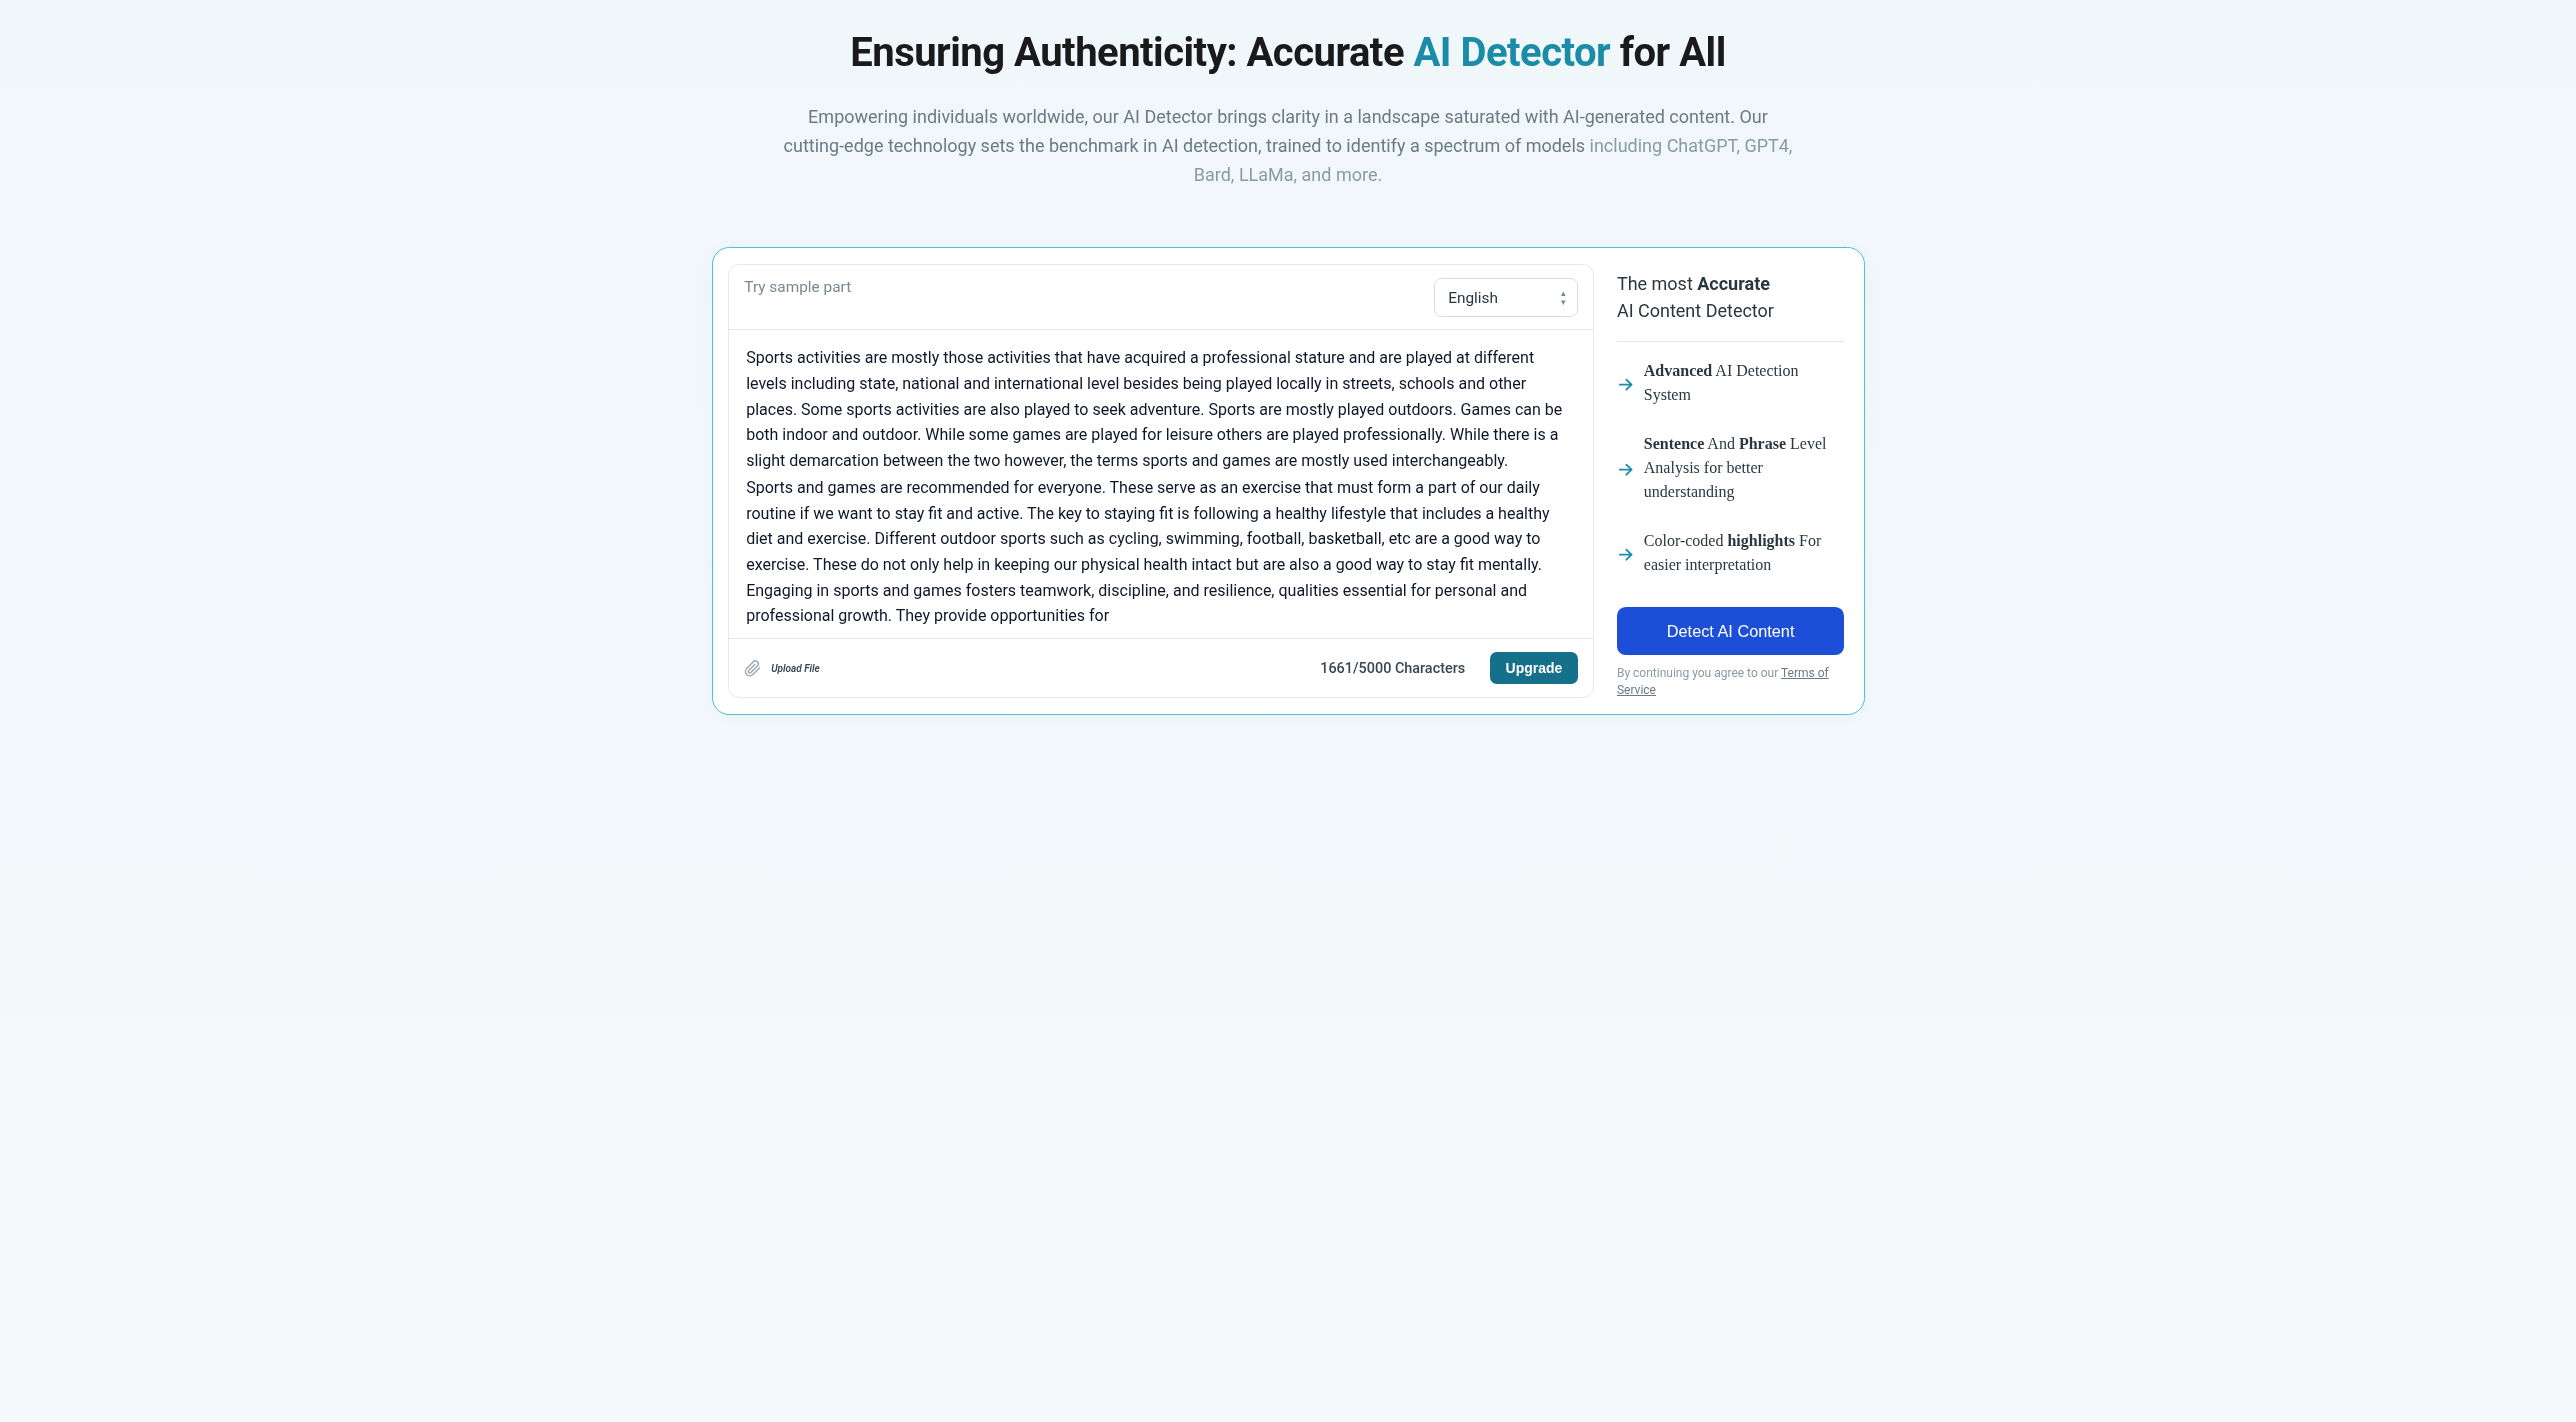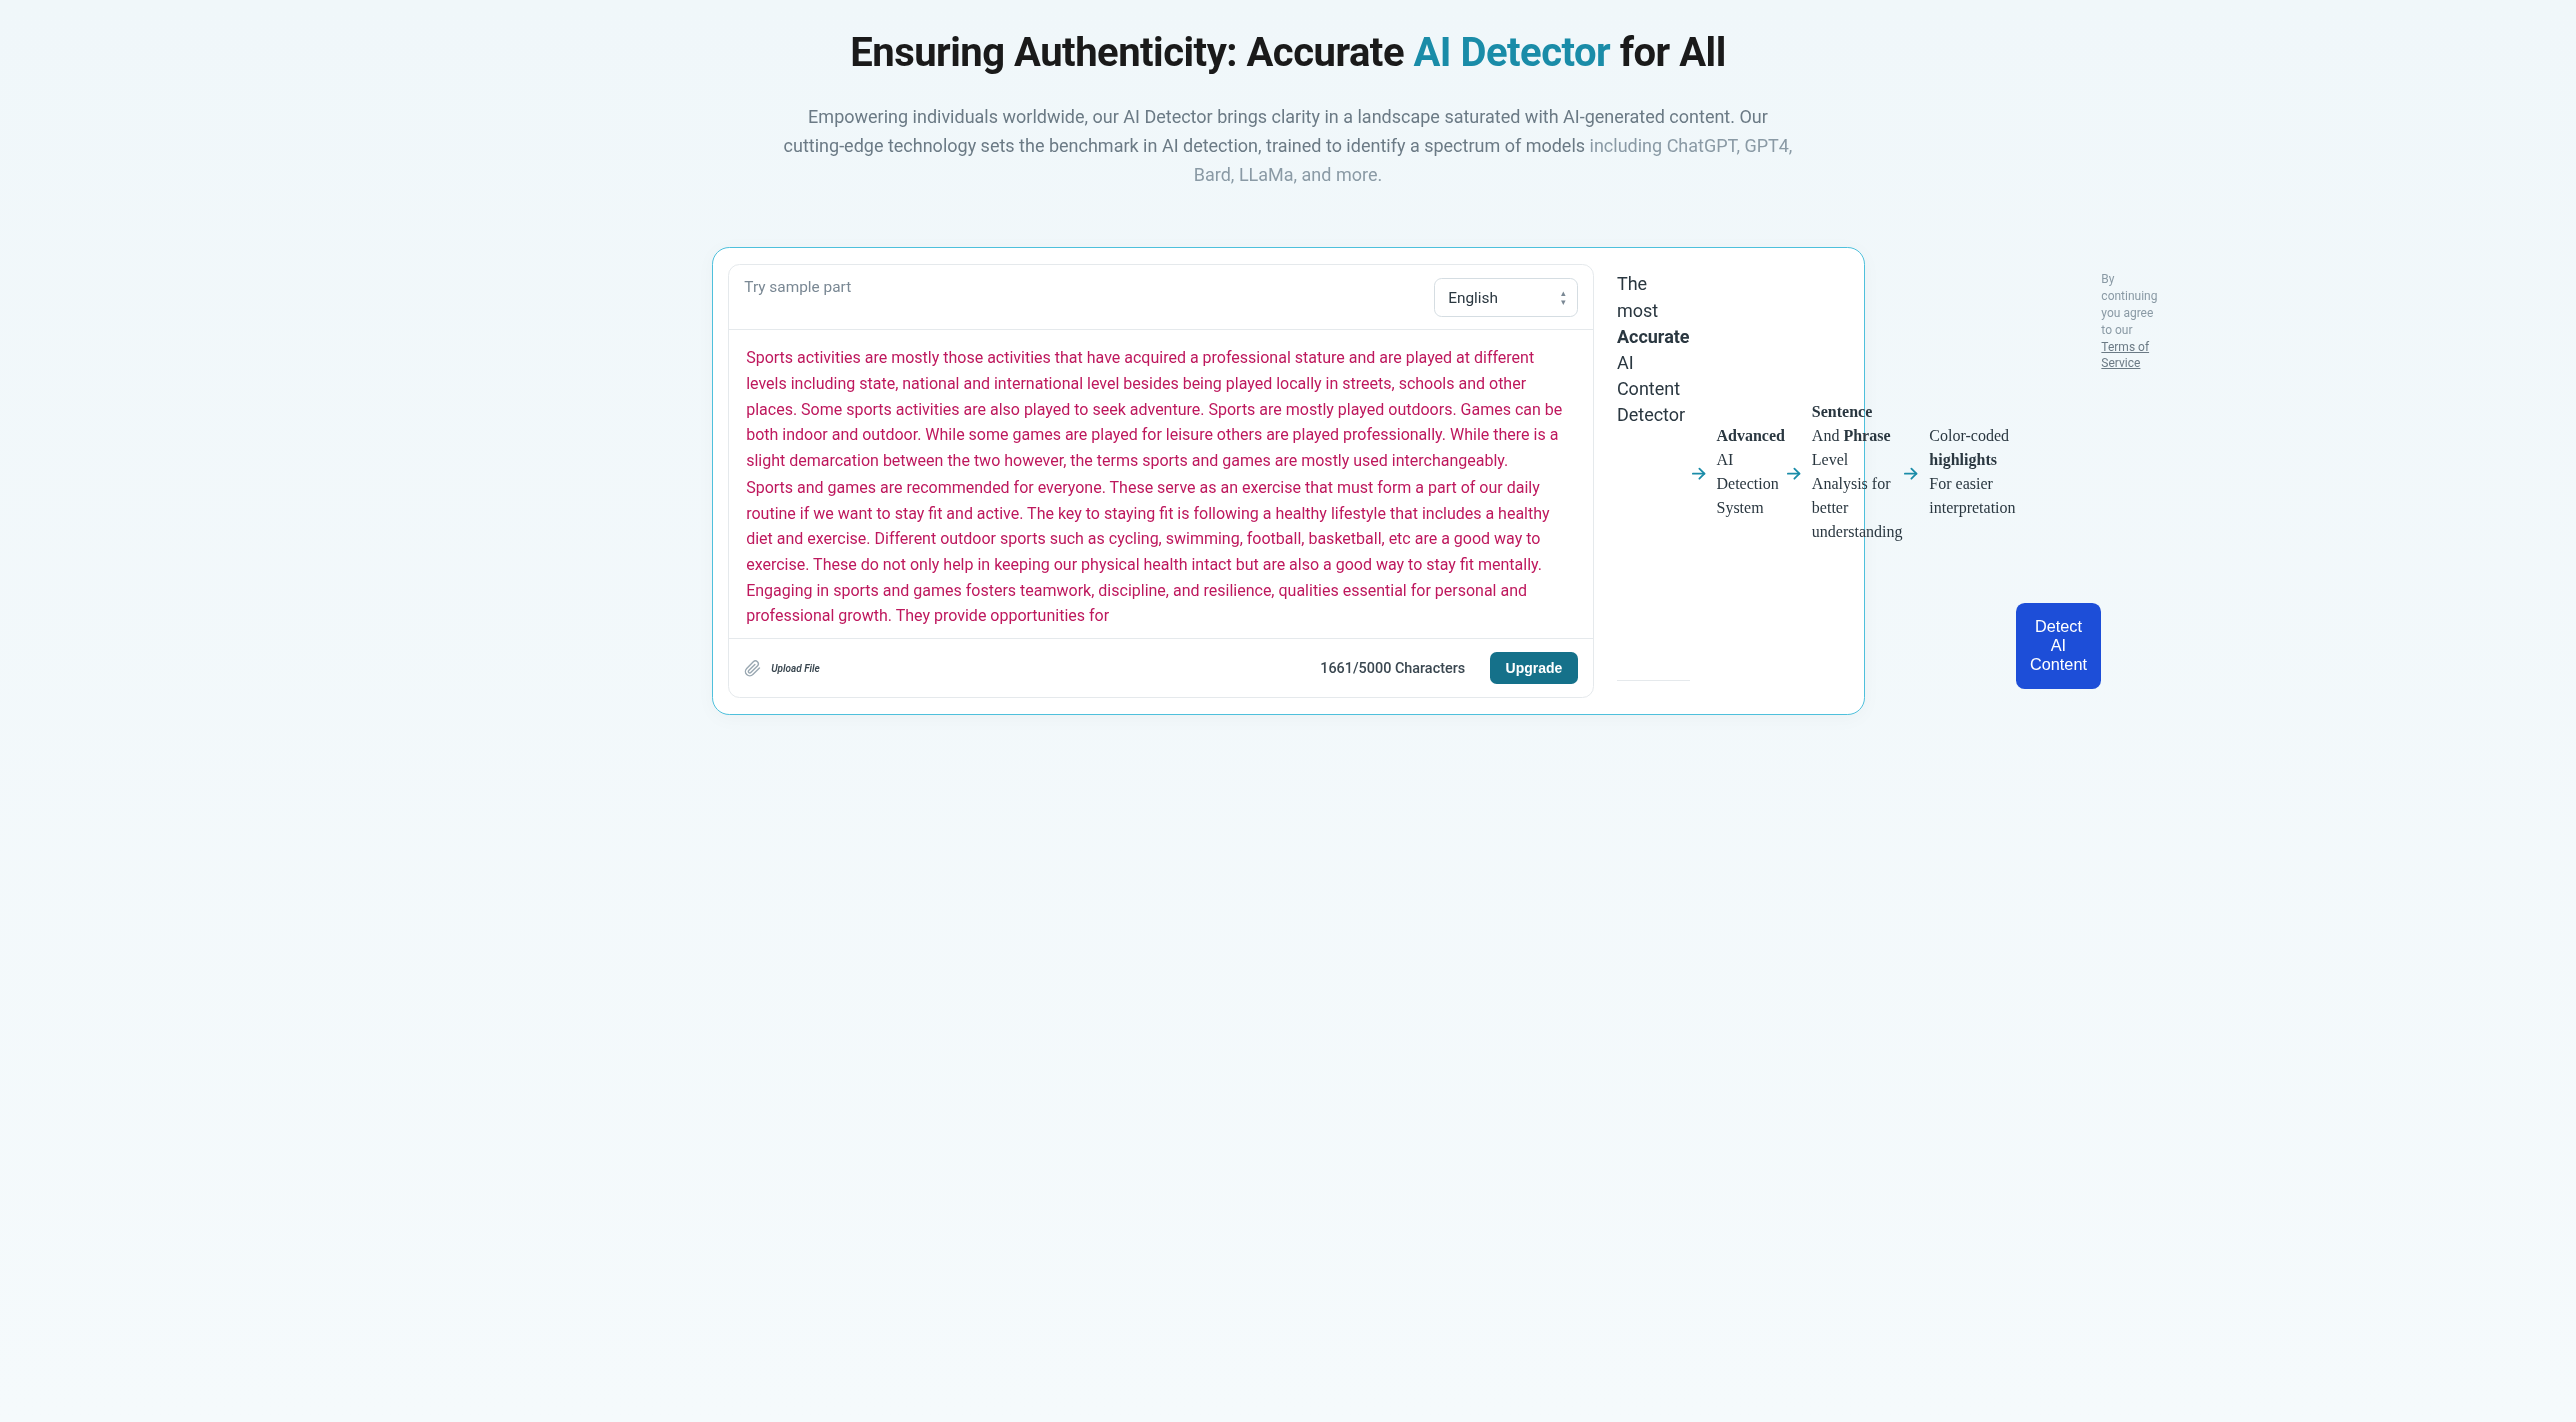--- a/index.html
+++ b/index.html
@@ -104,21 +104,21 @@
   gap: 1px;
   font-size: 7.7px;
   color: #7a8894;
   line-height: 1;
 }
 .text-area {
   flex: 1;
   padding: 15.4px 17.3px;
   font-size: 16px;
   line-height: 1.6;
-  color: #be185d;
+  color: #0f172a;
   overflow-y: auto;
   max-height: 308px;
 }
 .text-area p { margin-bottom: 1.9px; }
 .bottom-bar {
   display: flex;
   align-items: center;
   justify-content: space-between;
   padding: 13.5px 15.4px;
   border-top: 1px solid #e5e9ec;
@@ -154,21 +154,21 @@
   border: none;
   padding: 7.7px 15.4px;
   border-radius: 6.7px;
   font-size: 14px;
   font-weight: 600;
   cursor: pointer;
 }
 .right-col {
   width: 235px;
   display: flex;
-  flex-direction: row;
+  flex-direction: column;
   padding: 7.7px 3.8px 0;
 }
 .right-title {
   font-size: 18px;
   color: #2a3740;
   line-height: 1.45;
   padding-bottom: 17.3px;
   border-bottom: 1px solid #e5e9ec;
   margin-bottom: 17.3px;
 }

